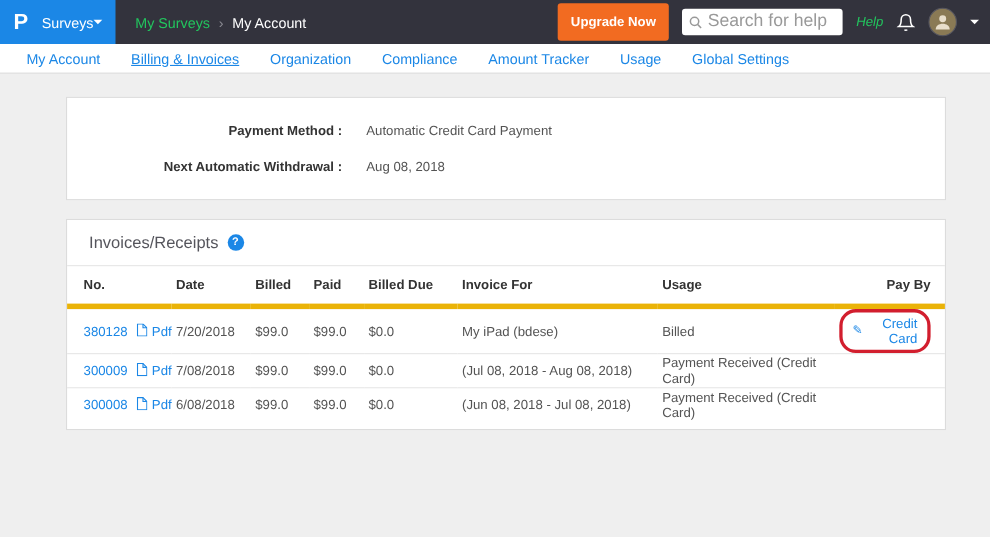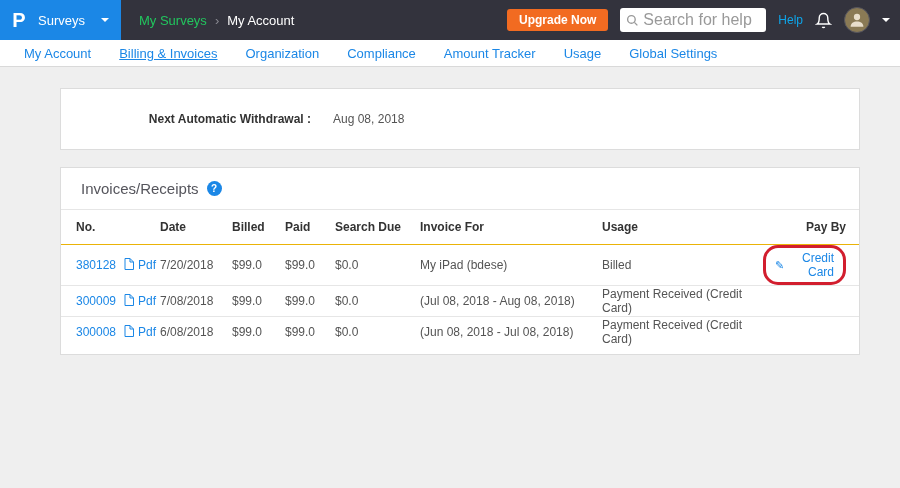--- a/index.html
+++ b/index.html
@@ -10,36 +10,36 @@
     color: #545454;
     background: #efefef;
   }
   a { text-decoration: none; cursor: pointer; }
 
   
   .topbar { height: 40px; background: #33333d; display: flex; align-items: center; }
   .brand { background: #1b87e6; height: 40px; display: flex; align-items: center; padding-right: 12px; cursor: pointer; }
   .logo { width: 38px; height: 40px; display: flex; align-items: center; justify-content: center;
           color: #fff; font-weight: bold; font-size: 20px; }
-  .brand-label { color: #fff; font-size: 13px; margin-right: 16px; }
+  .brand-label { color: #fff; font-size: 13px; margin-right: 0; }
   .caret-down { width: 0; height: 0; border-left: 4px solid transparent; border-right: 4px solid transparent; border-top: 4px solid #fff; }
   .breadcrumb { margin-left: 18px; display: flex; align-items: center; gap: 8px; font-size: 13px; }
   .crumb-link { color: #22c55e; }
   .crumb-sep { color: #8a8a92; }
   .crumb-current { color: #ffffff; }
   .topbar-right { margin-left: auto; display: flex; align-items: center; gap: 12px; padding-right: 10px; }
-  .upgrade-btn { background: #f26b21; color: #fff; border: none; border-radius: 3px; height: 22px;
+  .upgrade-btn { background: #f26b21; color: #fff; border: none; border-radius: 3px; height: 34px;
                  padding: 0 12px; font-size: 12px; font-weight: bold; cursor: pointer;
                  font-family: "Liberation Sans", sans-serif; }
   .searchbox { background: #fff; border-radius: 3px; height: 24px; width: 146px;
                display: flex; align-items: center; padding: 0 6px; gap: 4px; }
   .searchbox input { border: none; outline: none; flex: 1; min-width: 0; font-size: 16px; color: #333;
                      font-family: "Liberation Sans", sans-serif; }
   .searchbox input::placeholder { color: #999; }
-  .help-link { color: #0ea5e9; font-size: 12px; }
+  .help-link { color: #22c55e; font-size: 12px; font-style: italic; }
   .icon-btn { display: flex; align-items: center; cursor: pointer; }
   .avatar { width: 26px; height: 26px; border-radius: 50%; background: #8a7a55;
             display: flex; align-items: center; justify-content: center; overflow: hidden; cursor: pointer;
             border: 1px solid #55555f; }
 
   
   .navtabs { background: #fff; border-bottom: 1px solid #d9d9d9; height: 27px;
              display: flex; align-items: center; padding-left: 10px; }
   .tab { color: #1b87e6; font-size: 13px; padding: 0 14px; }
   .tab.active { font-weight: normal; text-decoration: underline; text-align: right; }
@@ -59,21 +59,21 @@
   .billing-body { padding: 14px 0; }
   .info-row { display: flex; align-items: center; padding: 9px 0; }
   .info-label { width: 250px; text-align: right; font-weight: bold; color: #333; font-size: 12px; }
   .info-value { margin-left: 22px; color: #545454; }
   .edit-wrap { margin-left: 10px; display: inline-flex; align-items: center; gap: 3px; }
   .link { color: #1b87e6; }
   .pencil { color: #1b87e6; font-size: 11px; line-height: 1; }
 
   
   table { width: 100%; border-collapse: collapse; table-layout: fixed; font-size: 12px; }
-  th { text-align: left; font-weight: bold; color: #333; padding: 10px 4px; border-bottom: 1px solid #eab308; }
+  th { text-align: left; font-weight: bold; color: #333; padding: 10px 4px; border-bottom: 5px solid #eab308; }
   td { padding: 0 4px; border-bottom: 1px solid #e6e6e6; color: #545454; height: 31px; }
   tbody tr:last-child td { border-bottom: none; }
   th:first-child, td:first-child { padding-left: 15px; }
   th:last-child, td:last-child { padding-right: 13px; text-align: right; }
   .invoices-card { padding-bottom: 6px; }
   .no-cell { display: flex; align-items: center; gap: 4px; }
   .pdf-icon { flex: 0 0 auto; margin-left: 4px; }
   .highlight-ring { display: inline-flex; align-items: center; gap: 4px;
                     border: 3px solid #d21e2e; border-radius: 15px; padding: 3px 9px; }
 </style>
@@ -127,20 +127,24 @@
   <a class="tab">Amount Tracker</a>
   <a class="tab">Usage</a>
   <a class="tab">Global Settings</a>
 </nav>
 
 <main class="content">
 
   <section class="card">
     <div class="billing-body">
       <div class="info-row">
+        <span class="info-label">Payment Method :</span>
+        <span class="info-value">Automatic Credit Card Payment</span>
+      </div>
+      <div class="info-row">
         <span class="info-label">Next Automatic Withdrawal :</span>
         <span class="info-value">Aug 08, 2018</span>
       </div>
     </div>
   </section>
 
   <section class="card invoices-card">
     <div class="card-header">
       <h2 class="card-title">Invoices/Receipts</h2>
       <span class="help-icon">?</span>
@@ -155,21 +159,21 @@
           <col style="width:182px">
           <col>
           <col style="width:100px">
       </colgroup>
       <thead>
         <tr>
           <th>No.</th>
           <th>Date</th>
           <th>Billed</th>
           <th>Paid</th>
-          <th>Search Due</th>
+          <th>Billed Due</th>
           <th>Invoice For</th>
           <th>Usage</th>
           <th>Pay By</th>
         </tr>
       </thead>
       <tbody>
         <tr>
           <td>
             <span class="no-cell">
               <a class="link">380128</a>

